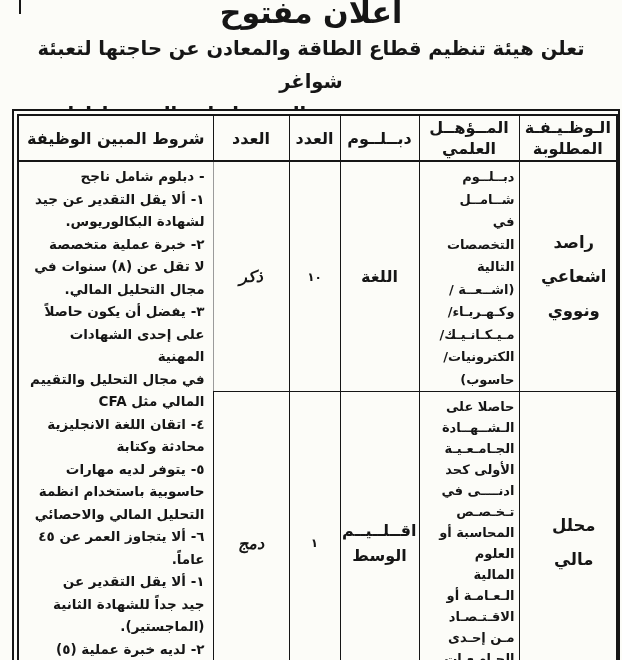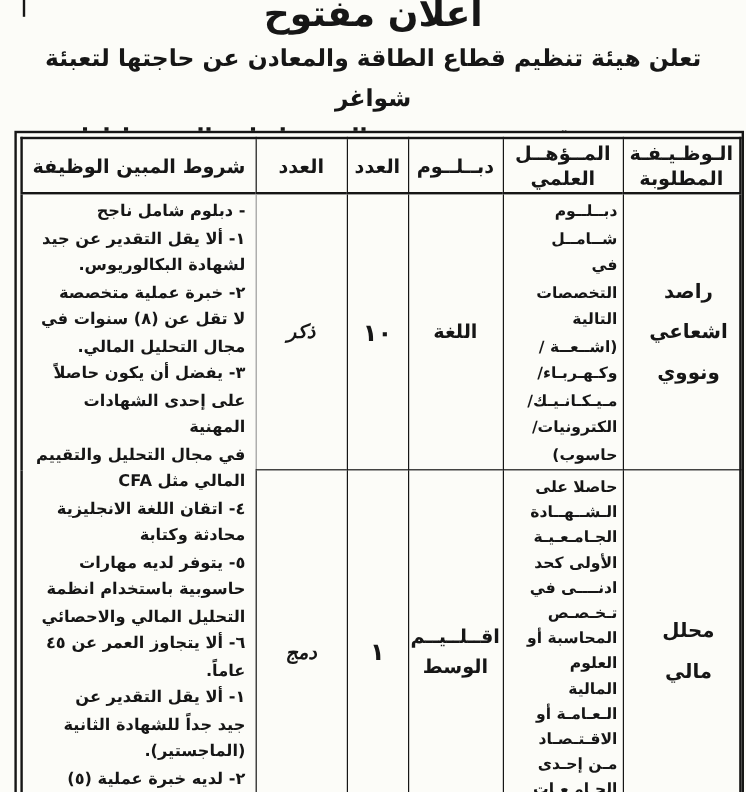--- a/index.html
+++ b/index.html
@@ -76,21 +76,21 @@
   }
   td.qual-cell {
     vertical-align: top;
     text-align: right;
     font-size: 13px;
     line-height: 22.5px;
     padding: 4px 4px 0 16px;
   }
   td.qual-cell.q2 { line-height: 21px; }
   td.plain-cell { font-size: 16px; line-height: 25px; }
-  td.num-cell { font-size: 20px; }
+  td.num-cell { font-size: 12px; }
   
   td.gender-cell { border-left: 1.2px solid #9b9b9b; font-size: 16px; font-style: italic; }
   td.count-cell  { border-right: 1.2px solid #9b9b9b; }
   td.conditions-cell {
     vertical-align: top;
     text-align: right;
     font-size: 13.5px;
     line-height: 22.5px;
     padding: 3px 8px 0 5px;
   }

